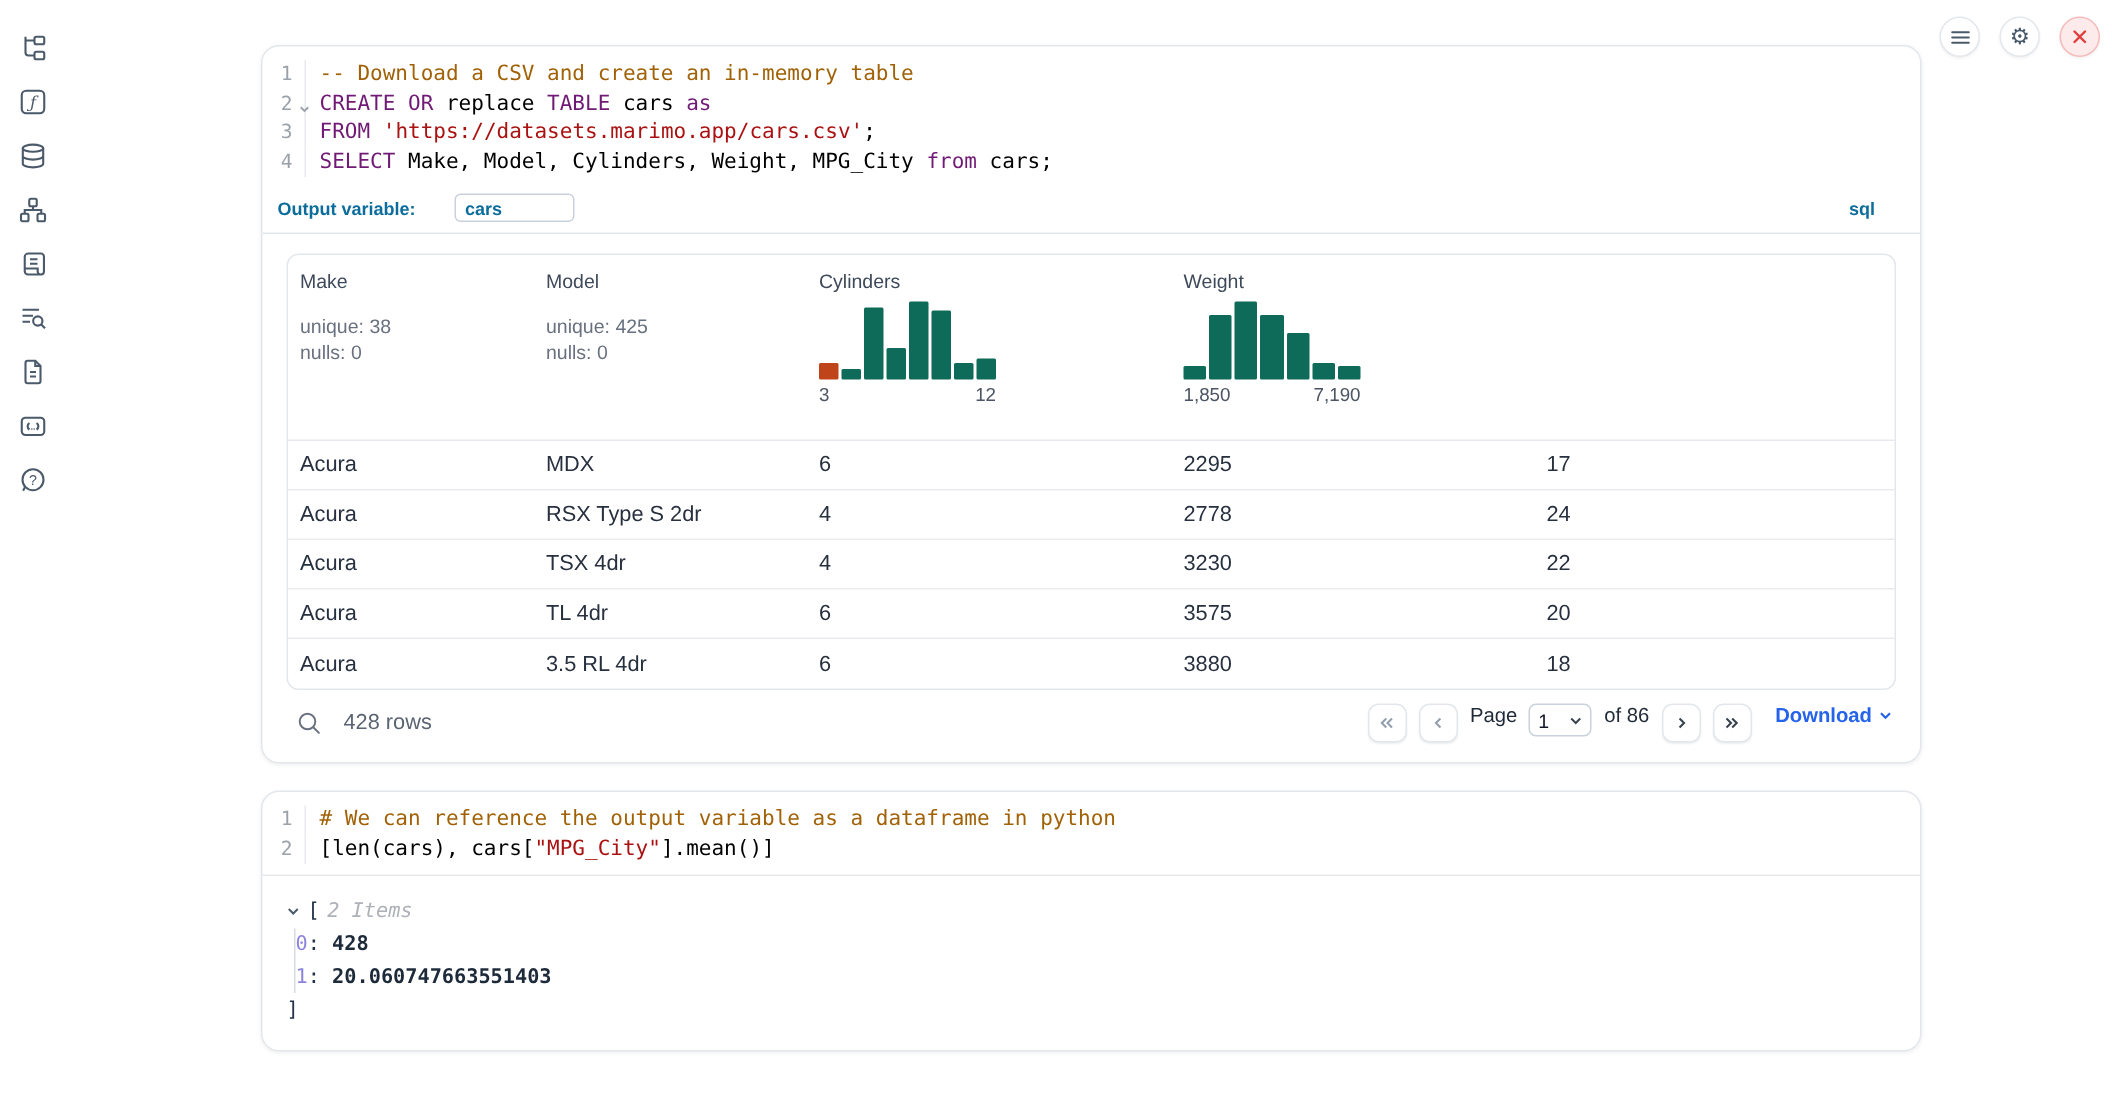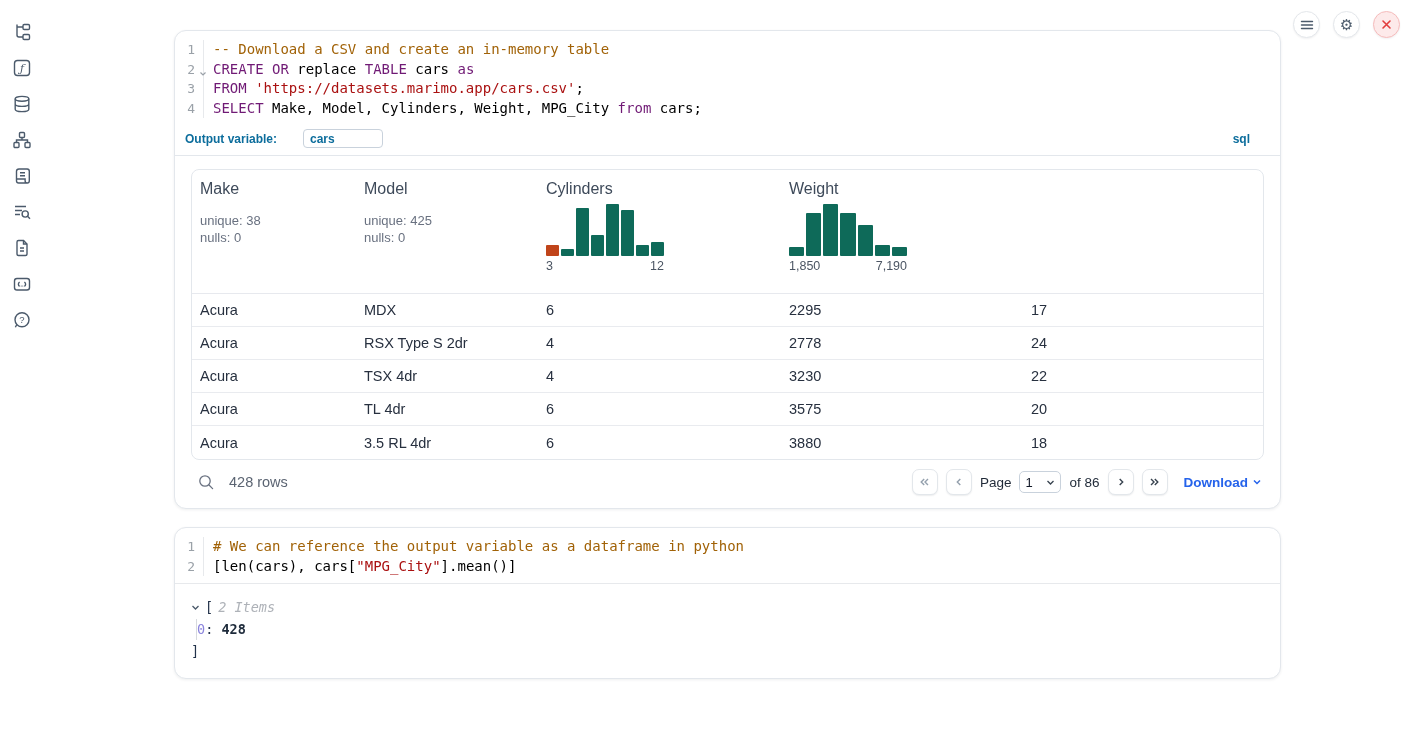--- a/index.html
+++ b/index.html
@@ -45,37 +45,37 @@
   .ov-input { width:80px; height:19px; border:1px solid #c9d2dc; border-radius:4px;
     padding:0 6px; font-size:12px; font-weight:bold; color:#0c6d9c;
     font-family:"Liberation Sans", sans-serif; outline:none; }
   .lang { margin-left:auto; font-size:12px; font-weight:bold; color:#0c6d9c; padding-right:18px; }
 
   
   .output { padding:13px 16px 4px 16px; }
   .table-box { border:1px solid #e3e7ec; border-radius:8px; overflow:hidden; }
   .thead, .tr { display:grid; grid-template-columns:164px 182px 243px 242px 1fr; }
   .th { padding:10px 8px; }
-  .th-title { font-size:16px; color:#3e4a5a; }
+  .th-title { font-size:13px; color:#3e4a5a; }
   .th-stats { margin-top:14px; font-size:13px; color:#697180; line-height:17px; }
   .hist { margin-top:6px; width:118px; height:52px; display:flex; align-items:flex-end; gap:2px; }
   .hist .bar { flex:1; border-radius:1px; }
   .hist-labels { width:118px; display:flex; justify-content:space-between;
     font-size:12.5px; color:#4b5563; margin-top:3px; }
   .thead { border-bottom:1px solid #e7e9ee; min-height:124px; }
   .tr { border-bottom:1px solid #e9ebef; height:33px; align-items:center; }
   .tr:last-child { border-bottom:none; }
   .td { padding:0 8px; font-size:14.5px; color:#27303f; }
 
   
   .tfooter { height:44px; display:flex; align-items:center; justify-content:space-between;
     padding:0 2px 0 6px; }
   .tf-left { display:flex; align-items:center; gap:14px; color:#5b6472; }
   .tf-rows { font-size:14.5px; color:#5b6472; }
-  .pager { display:flex; align-items:center; gap:8px; }
+  .pager { display:flex; align-items:flex-start; gap:8px; }
   .pg-btn { width:26px; height:26px; border:1px solid #e3e7eb; border-radius:7px; background:#fff;
     box-shadow:0 1px 1.5px rgba(15,23,42,.08); display:flex; align-items:center; justify-content:center;
     cursor:pointer; }
   .pg-btn.dis { color:#94a0ad; }
   .pg-btn.en  { color:#38434f; }
   .pg-text { font-size:13.5px; color:#1f2937; }
   .page-select { width:42px; height:22px; border:1px solid #c9d2dc; border-radius:5px;
     display:flex; align-items:center; justify-content:space-between; padding:0 5px;
     font-size:13px; color:#111827; cursor:pointer; background:#fff; }
   .page-select .chev { color:#38434f; display:flex; }
@@ -380,19 +380,20 @@
           <span class="tchev">
               <svg width="9" height="9" viewBox="0 0 9 9">
                 <polyline points="1.5,3 4.5,6 7.5,3" fill="none" stroke="currentColor" stroke-width="1.3"></polyline>
               </svg>
             </span>
           <span class="tbr">[</span>
           <span class="titems">2 Items</span>
         </div>
         <div class="titem-wrap" id="tree-items">
             <div class="titem"><span class="tkey">0</span><span>: </span><span class="tval">428</span></div>
+            <div class="titem"><span class="tkey">1</span><span>: </span><span class="tval">20.060747663551403</span></div>
           </div>
         <span class="tbr">]</span>
       </div>
     </section>
 
   </main>
 </div>
 
 </body></html>

